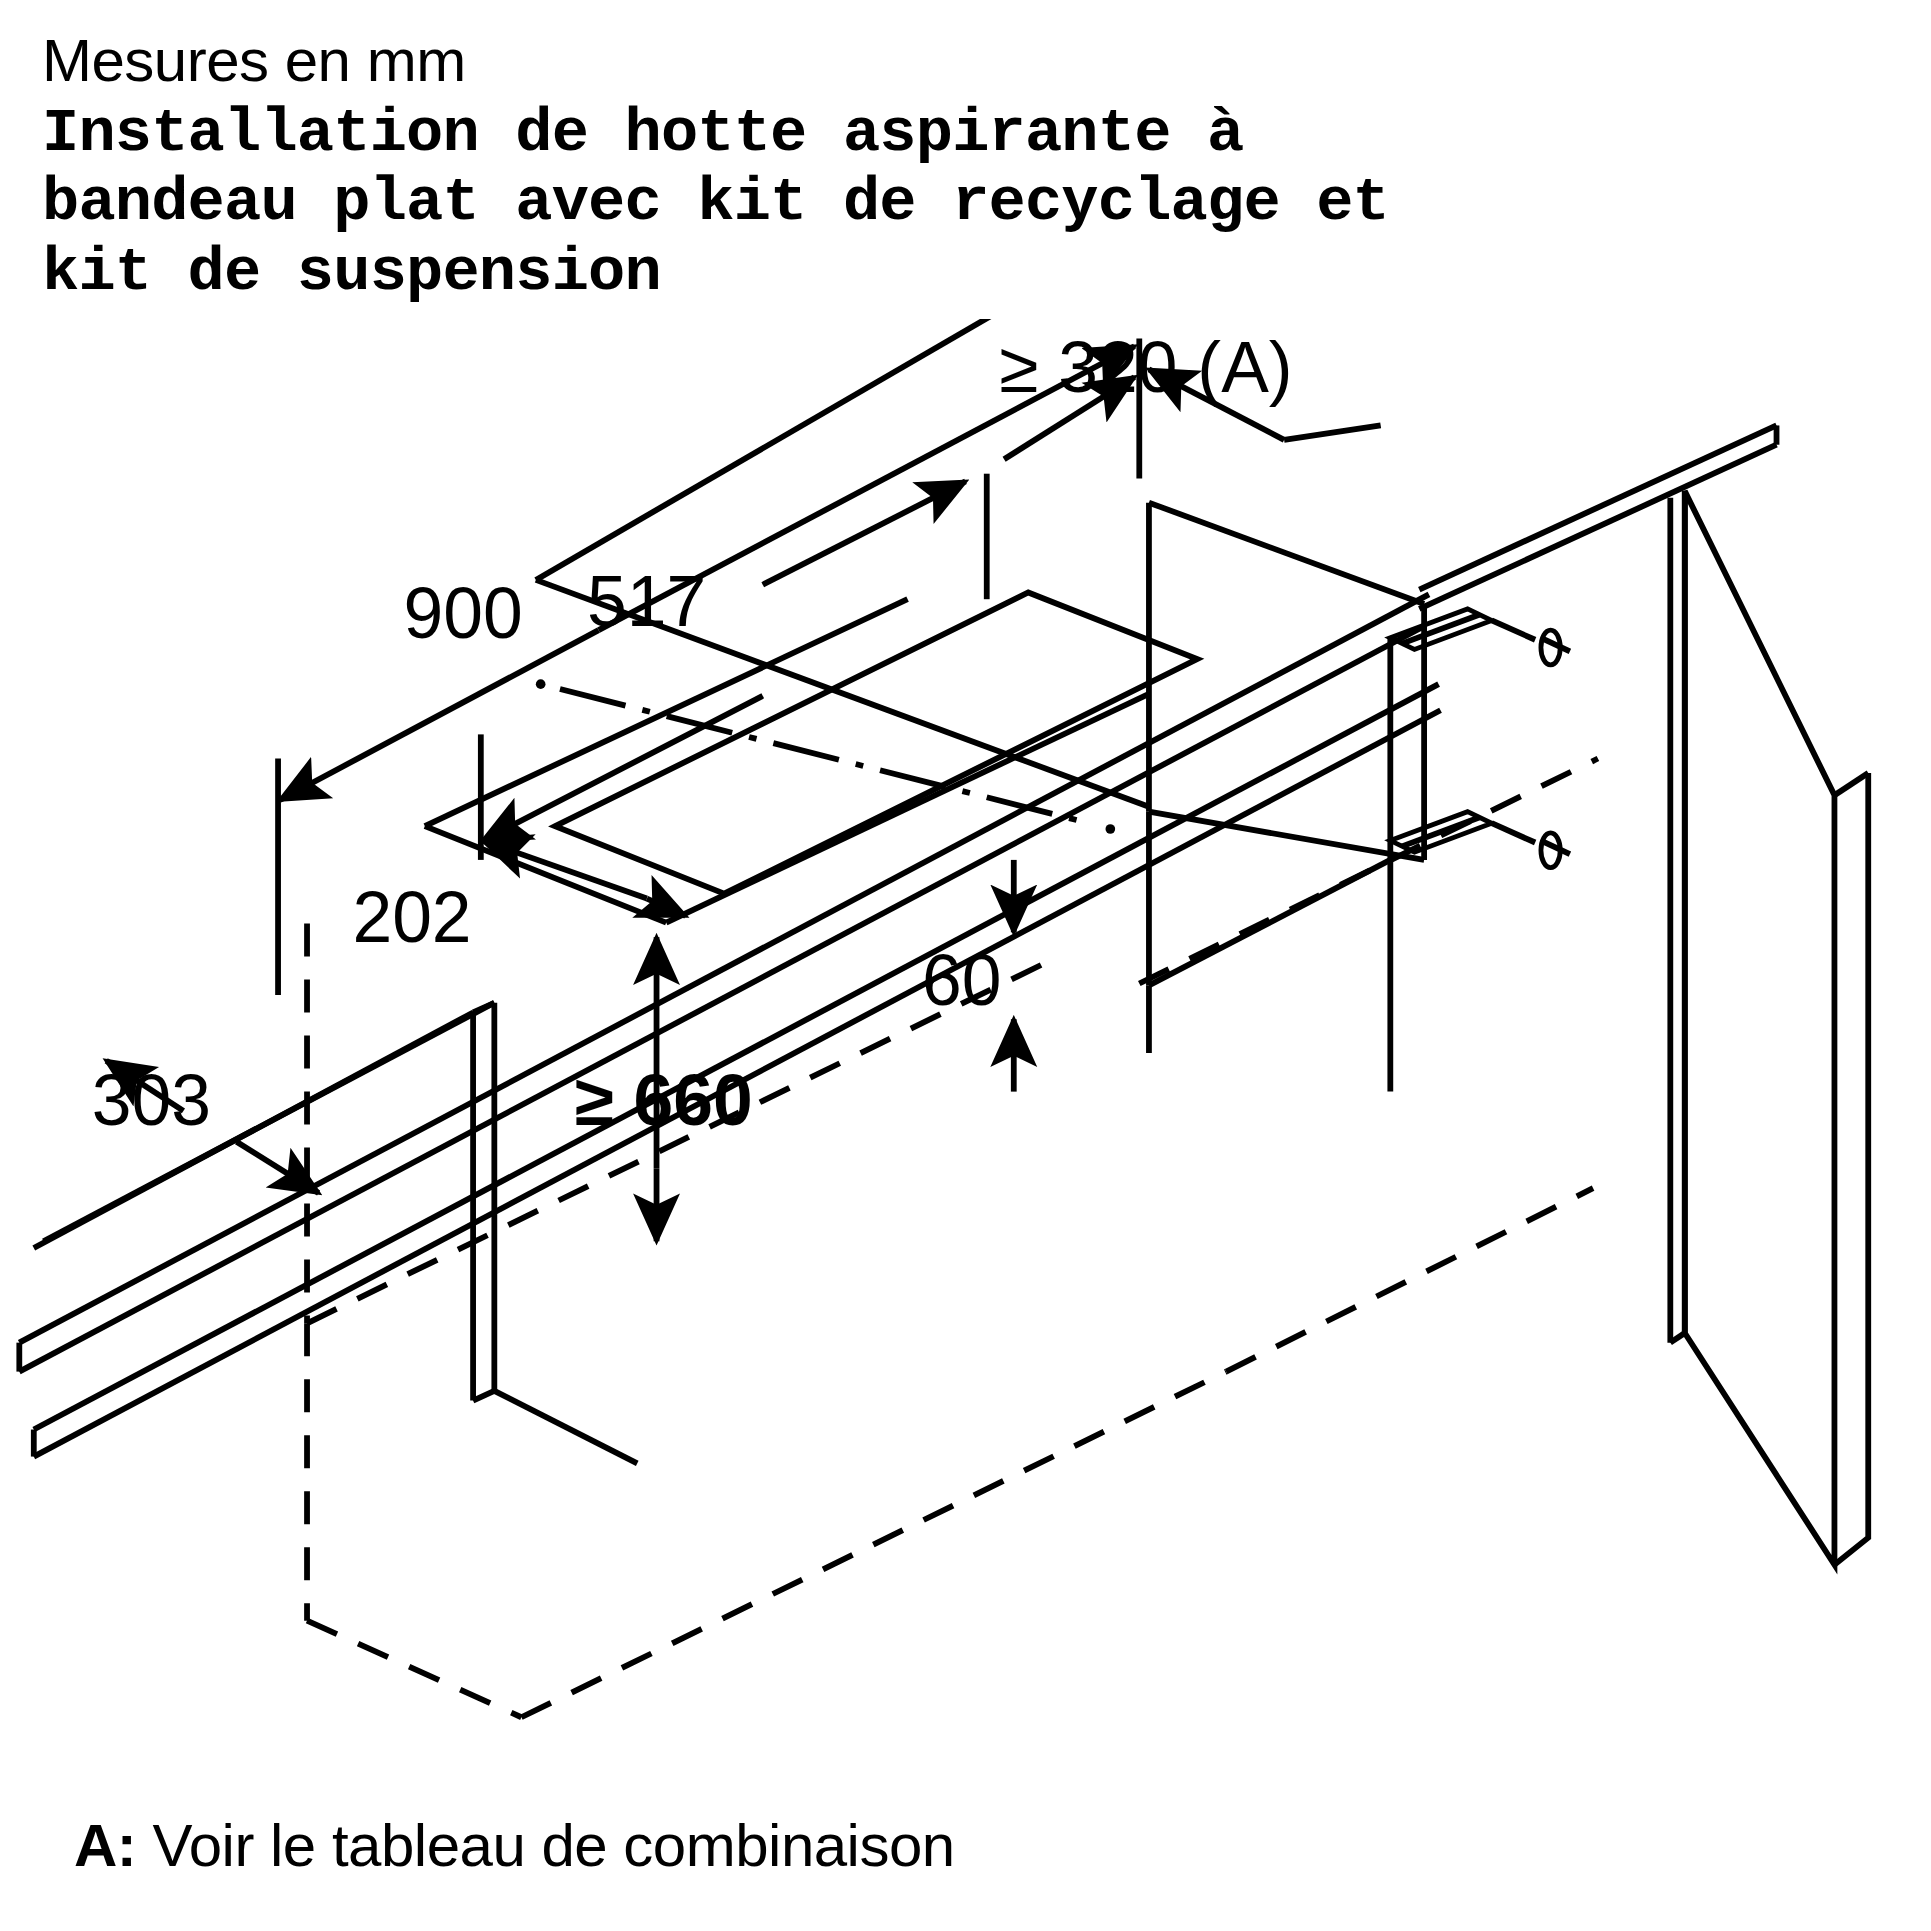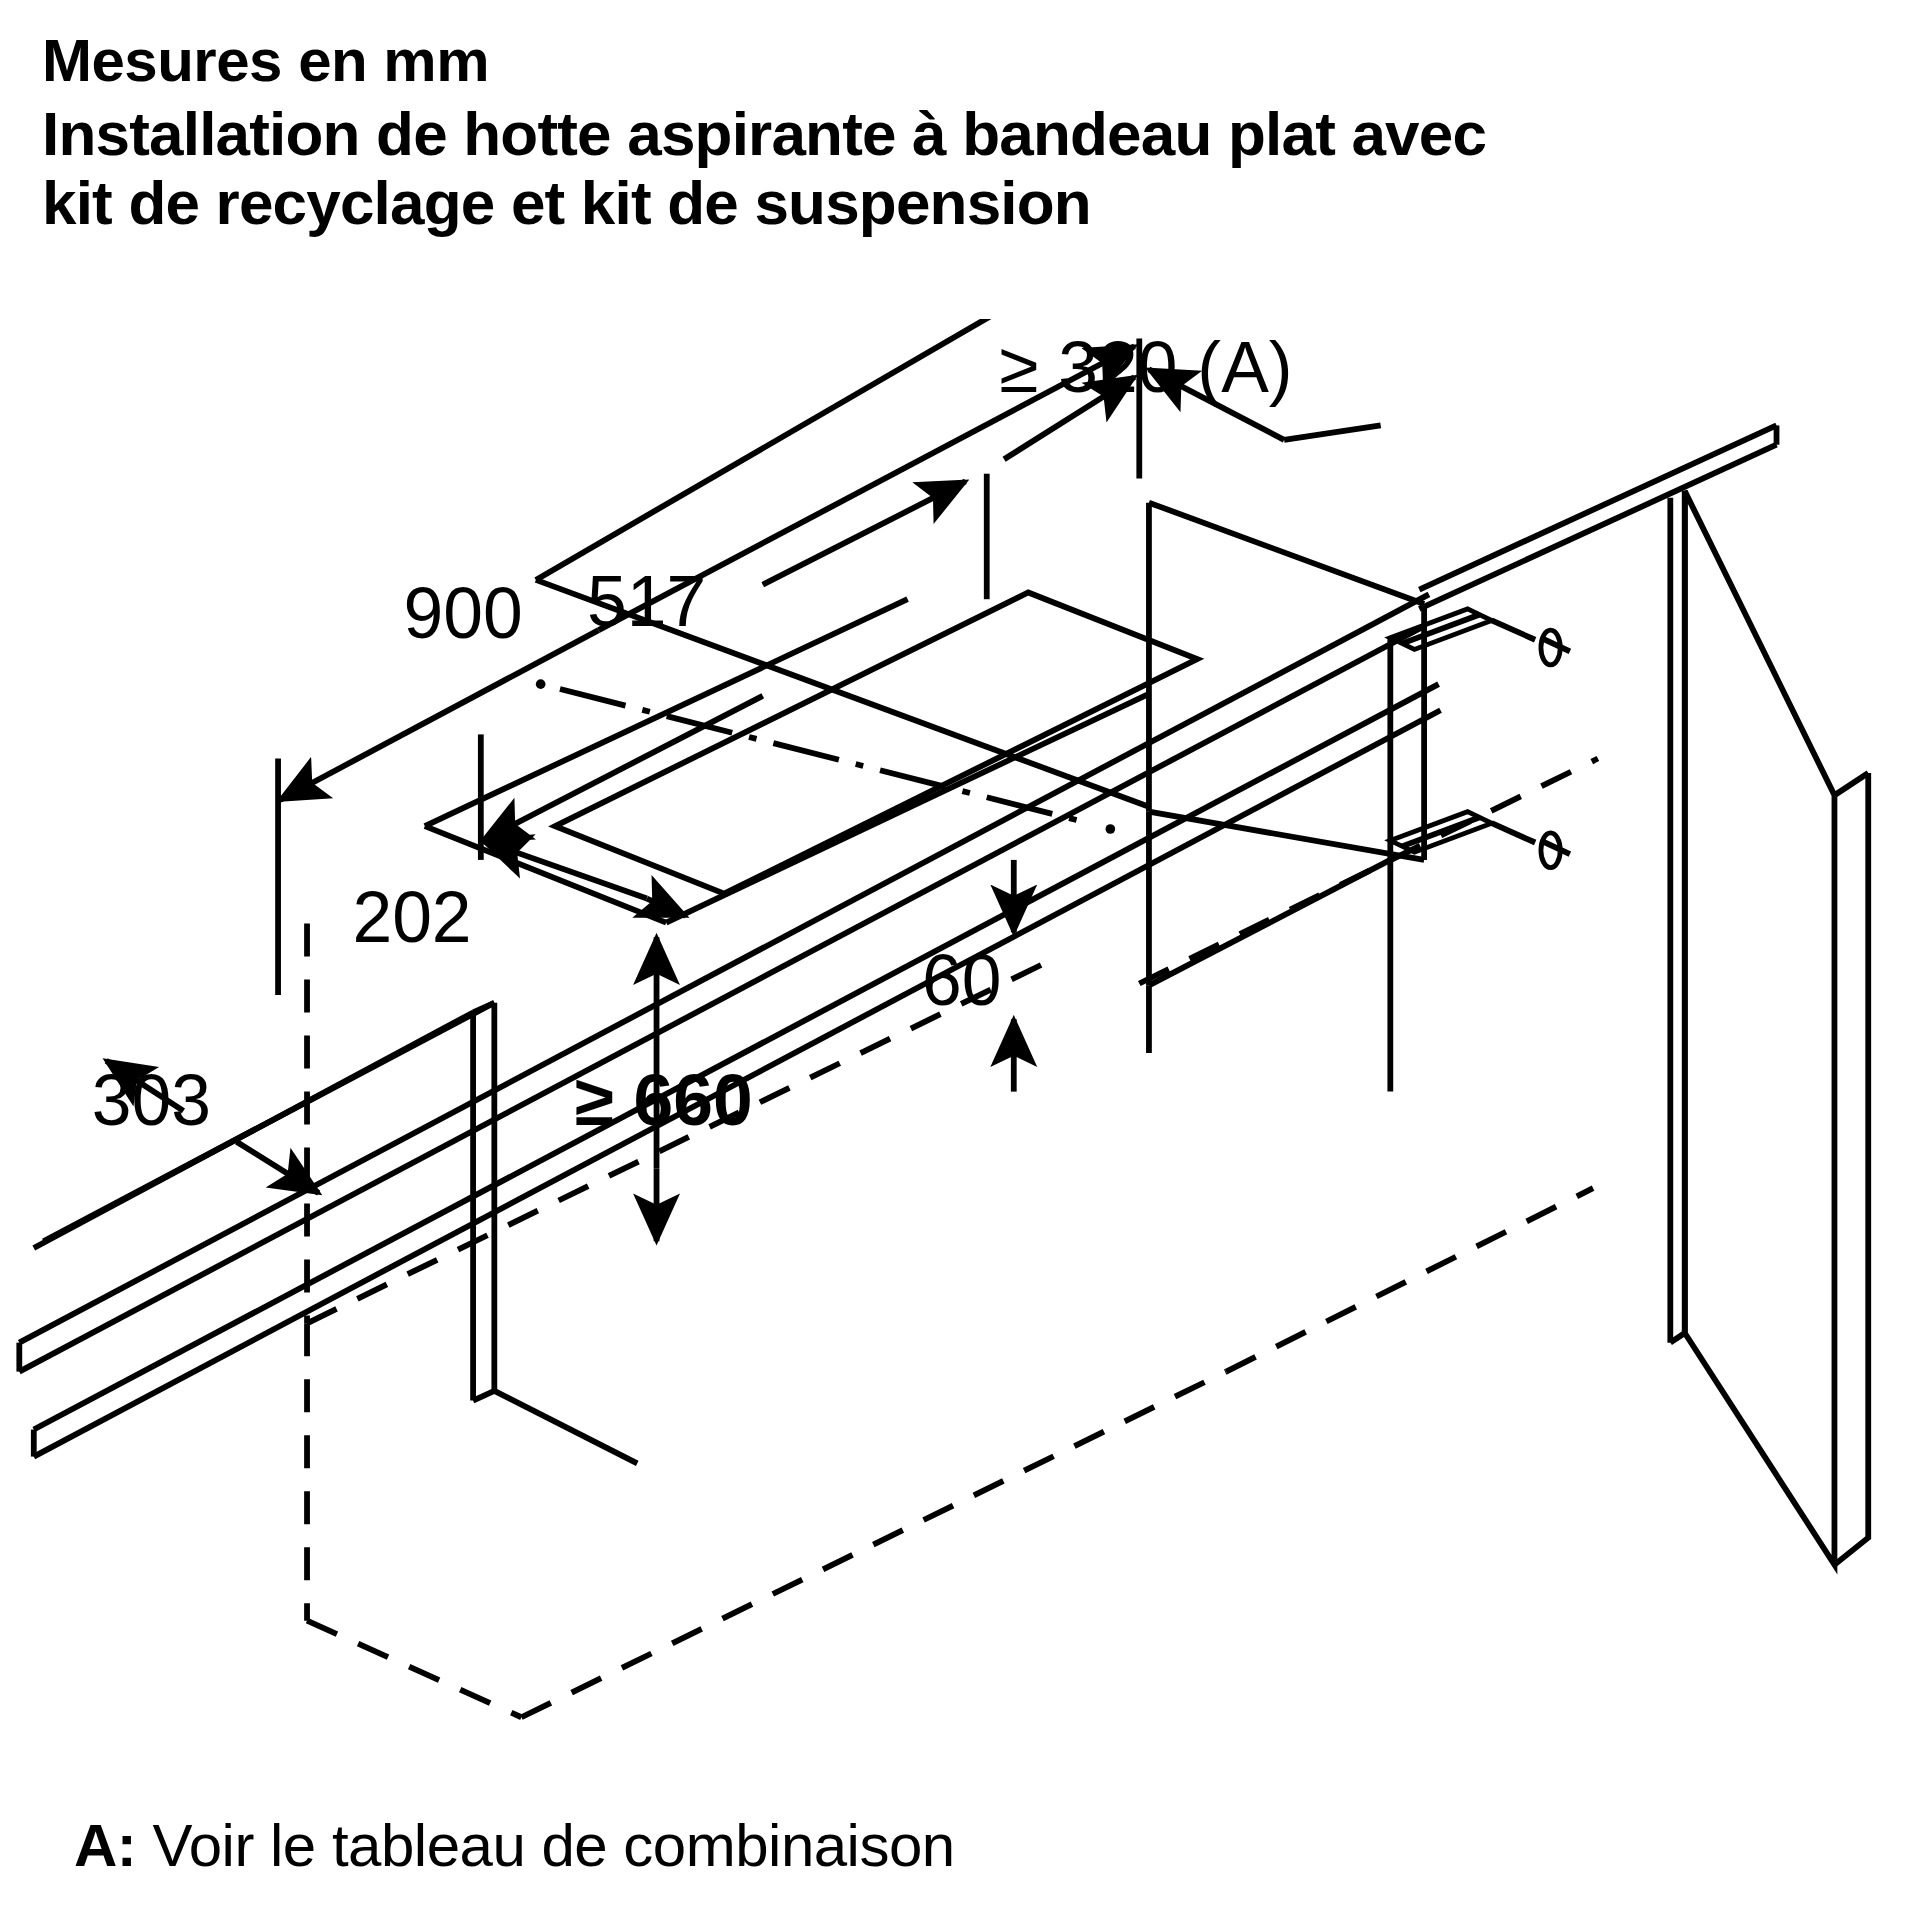--- a/index.html
+++ b/index.html
@@ -23,32 +23,33 @@
 
   
   #title-block {
     position: absolute;
     left: 42px;
     top: 29px;
     width: 1564px;
   }
   #units-line {
     font-size: 60px;
-    font-weight: 700;
+    font-weight: 400;
     line-height: 1.07;
     letter-spacing: -0.5px;
     white-space: nowrap;
   }
   #main-title {
     font-size: 62px;
     font-weight: 700;
     line-height: 1.12;
     letter-spacing: -0.8px;
     margin-top: 5.8px;
     max-width: 1448px;
+    font-family: Liberation Mono, monospace;
   }
 
   
   #footer-note {
     position: absolute;
     left: 42px;
     top: 1813px;
     font-size: 60px;
     font-weight: 400;
     line-height: 1.1;

